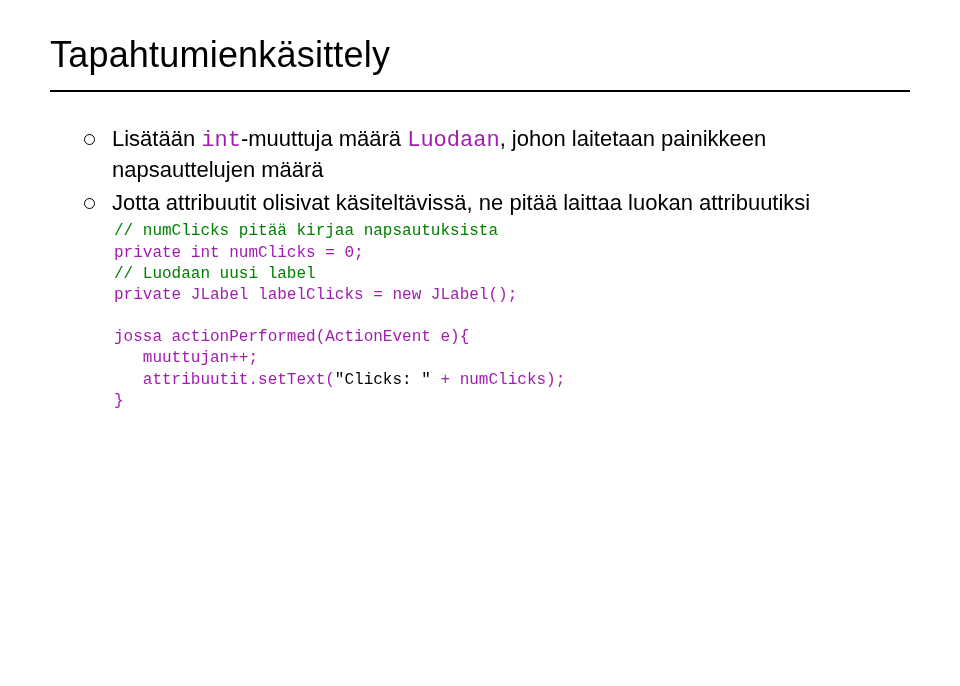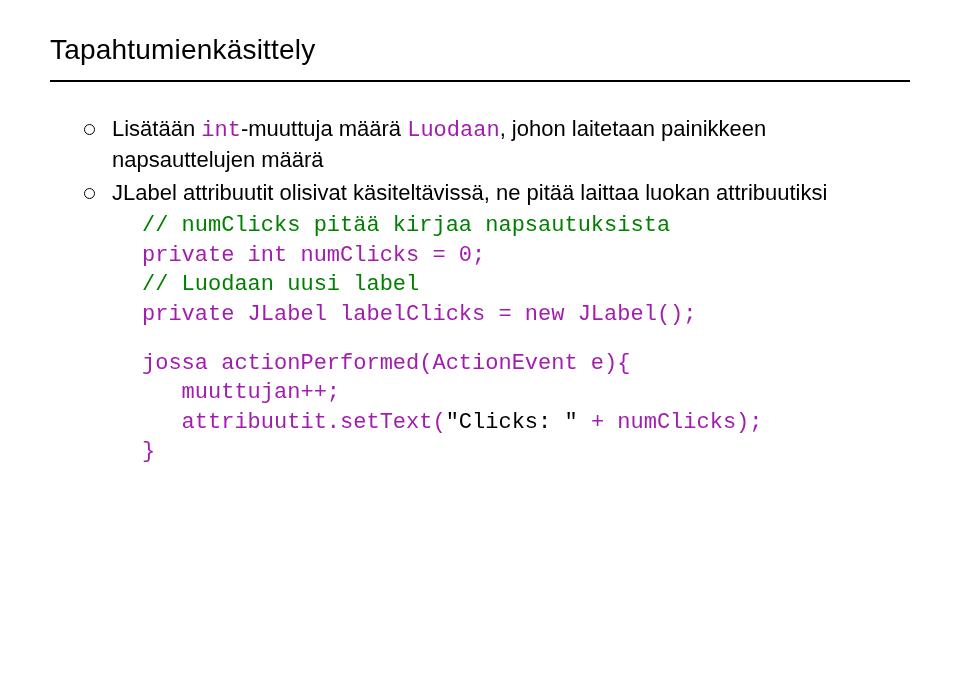--- a/index.html
+++ b/index.html
@@ -12,21 +12,21 @@
     color: #000000;
   }
   .slide {
     box-sizing: border-box;
     width: 960px;
     height: 686px;
     padding: 34px 50px 40px 50px;
     position: relative;
   }
   .title {
-    font-size: 28px;
+    font-size: 36px;
     font-weight: 400;
     margin: 0 0 14px 0;
     letter-spacing: 0.2px;
   }
   .title-underline {
     border: none;
     border-top: 2.5px solid #000;
     margin: 0 0 32px 0;
     width: 100%;
   }
@@ -52,40 +52,40 @@
     top: 0.46em;
     width: 11px;
     height: 11px;
     border: 1.5px solid #000;
     border-radius: 50%;
     box-sizing: border-box;
     background: #fff;
   }
   .code-block {
     font-family: "Courier New", Courier, monospace;
-    font-size: 22px;
+    font-size: 16px;
     white-space: pre;
-    margin: 2px 0 20px 92px;
+    margin: 2px 0 20px 64px;
     line-height: 1.34;
   }
   .blue { color: #a21caf; }
   .green { color: #008000; }
   .black { color: #000000; }
 </style>
 </head>
 <body>
 
 <div class="slide">
   <h1 class="title">Tapahtumienkäsittely</h1>
   <hr class="title-underline">
 
   <div class="content">
     <ul class="level1">
       <li><span>Lisätään </span><span class="blue" style="font-family: &quot;Courier New&quot;, Courier, monospace;">int</span><span>-muuttuja määrä </span><span class="blue" style="font-family: &quot;Courier New&quot;, Courier, monospace;">Luodaan</span><span>, johon laitetaan painikkeen napsauttelujen määrä</span></li>
-      <li><span>JLabel attribuutit olisivat käsiteltävissä, ne pitää laittaa luokan attribuutiksi</span></li>
+      <li><span>Jotta attribuutit olisivat käsiteltävissä, ne pitää laittaa luokan attribuutiksi</span></li>
     </ul>
 
     <div class="code-block"><span><span class="green">// numClicks pitää kirjaa napsautuksista</span></span>
 <span><span class="blue">private int numClicks = 0;</span></span>
 <span><span class="green">// Luodaan uusi label</span></span>
 <span><span class="blue">private JLabel labelClicks = new JLabel();</span></span></div>
 
 
     <div class="code-block"><span><span class="blue">jossa actionPerformed(ActionEvent e){</span></span>
 <span><span class="blue">   muuttujan++;</span></span>

